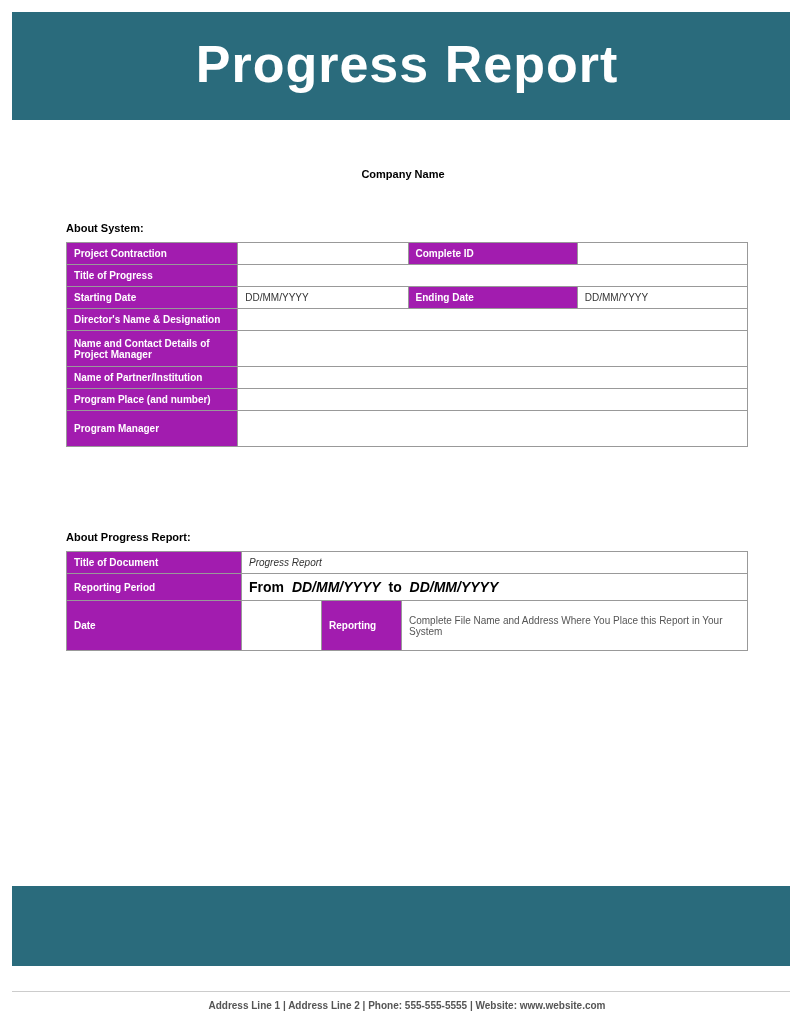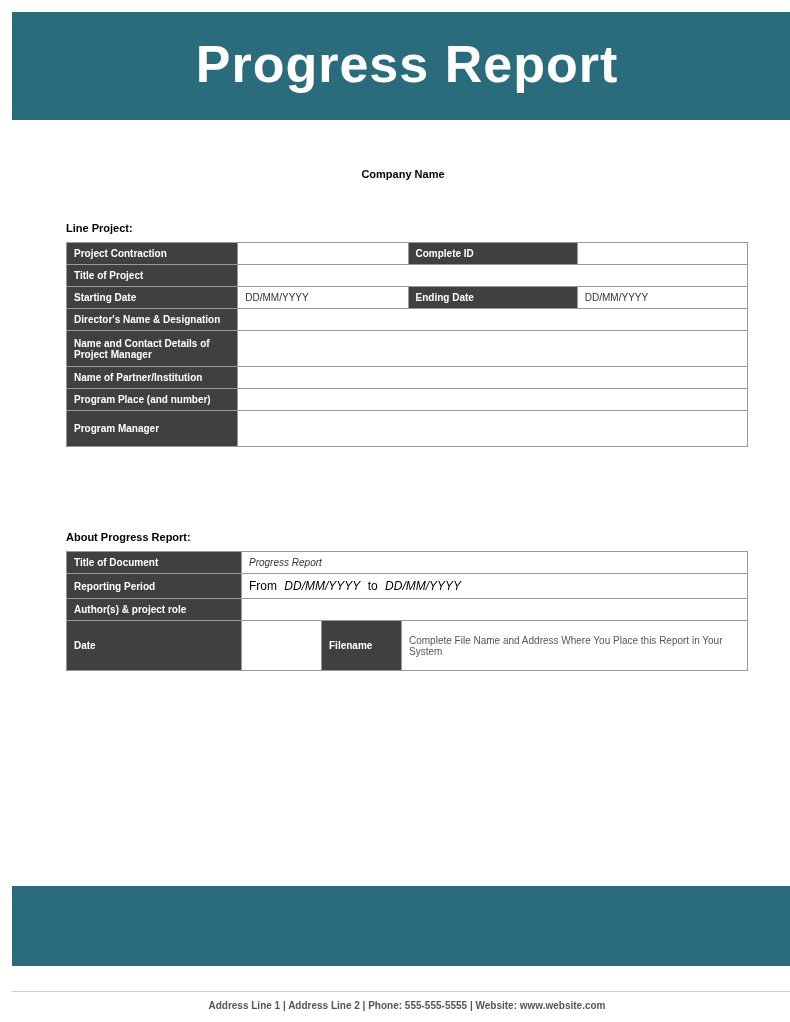--- a/index.html
+++ b/index.html
@@ -56,21 +56,21 @@
       border-collapse: collapse;
       margin-bottom: 10px;
     }
     .info-table td {
       border: 1px solid #999;
       font-size: 10px;
       padding: 5px 7px;
       vertical-align: middle;
     }
     .info-table .label-cell {
-      background-color: #404040;
+      background-color: #a21caf;
       color: #fff;
       font-weight: bold;
       width: 175px;
       font-size: 10px;
     }
     .info-table .value-cell {
       background-color: #fff;
       color: #333;
     }
     .info-table .value-cell-italic {
@@ -110,34 +110,34 @@
 <div class="header-bar">
   <h1>Progress Report</h1>
 </div>
 
 <div class="content-area">
 
   <div class="company-section">
     <span class="company-name">Company Name</span>
   </div>
 
-  <div class="section-label">Line Project:</div>
+  <div class="section-label">About System:</div>
 
   <table class="info-table">
 
     <tbody>
         <tr>
       <td class="label-cell" style="width:175px">Project Contraction</td>
       <td class="value-cell" style="width:175px"></td>
       <td class="label-cell" style="width:110px">Complete ID</td>
       <td class="value-cell" style="width:175px"></td>
     </tr>
 
     <tr>
-      <td class="label-cell">Title of Project</td>
+      <td class="label-cell">Title of Progress</td>
       <td class="value-cell" colspan="3"></td>
     </tr>
 
     <tr>
       <td class="label-cell">Starting Date</td>
       <td class="value-cell">DD/MM/YYYY</td>
       <td class="label-cell">Ending Date</td>
       <td class="value-cell">DD/MM/YYYY</td>
     </tr>
 
@@ -175,32 +175,28 @@
   <table class="info-table">
 
     <tbody>
         <tr>
       <td class="label-cell" style="width:175px">Title of Document</td>
       <td class="value-cell-italic" colspan="3" style="font-style:italic;padding:5px 7px;border:1px solid #999;font-size:10px;">Progress Report</td>
     </tr>
 
     <tr>
       <td class="label-cell">Reporting Period</td>
-      <td colspan="3" style="border:1px solid #999;padding:5px 7px;font-size:12px;font-weight:normal;">From <em>DD/MM/YYYY</em> to <em>DD/MM/YYYY</em></td>
-    </tr>
-
-    <tr>
-      <td class="label-cell">Author(s) &amp; project role</td>
-      <td colspan="3" class="value-cell"></td>
-    </tr>
+      <td colspan="3" style="border:1px solid #999;padding:5px 7px;font-size:14px;font-weight:bold;">From <em>DD/MM/YYYY</em> to <em>DD/MM/YYYY</em></td>
+    </tr>
+
 
     <tr>
       <td class="label-cell" style="height:50px;vertical-align:middle;">Date</td>
       <td class="value-cell" style="width:80px;"></td>
-      <td class="label-cell" style="width:80px;vertical-align:middle;">Filename</td>
+      <td class="label-cell" style="width:80px;vertical-align:middle;">Reporting</td>
       <td class="value-cell" style="font-size:10px;color:#555;">Complete File Name and Address Where You Place this Report in Your System</td>
     </tr>
   </tbody>
     </table>
 </div>
 
 <div class="footer-bar"></div>
 
 <div class="footer-address">
   <span>Address Line 1 | Address Line 2 | Phone: 555-555-5555 | Website: www.website.com</span>

